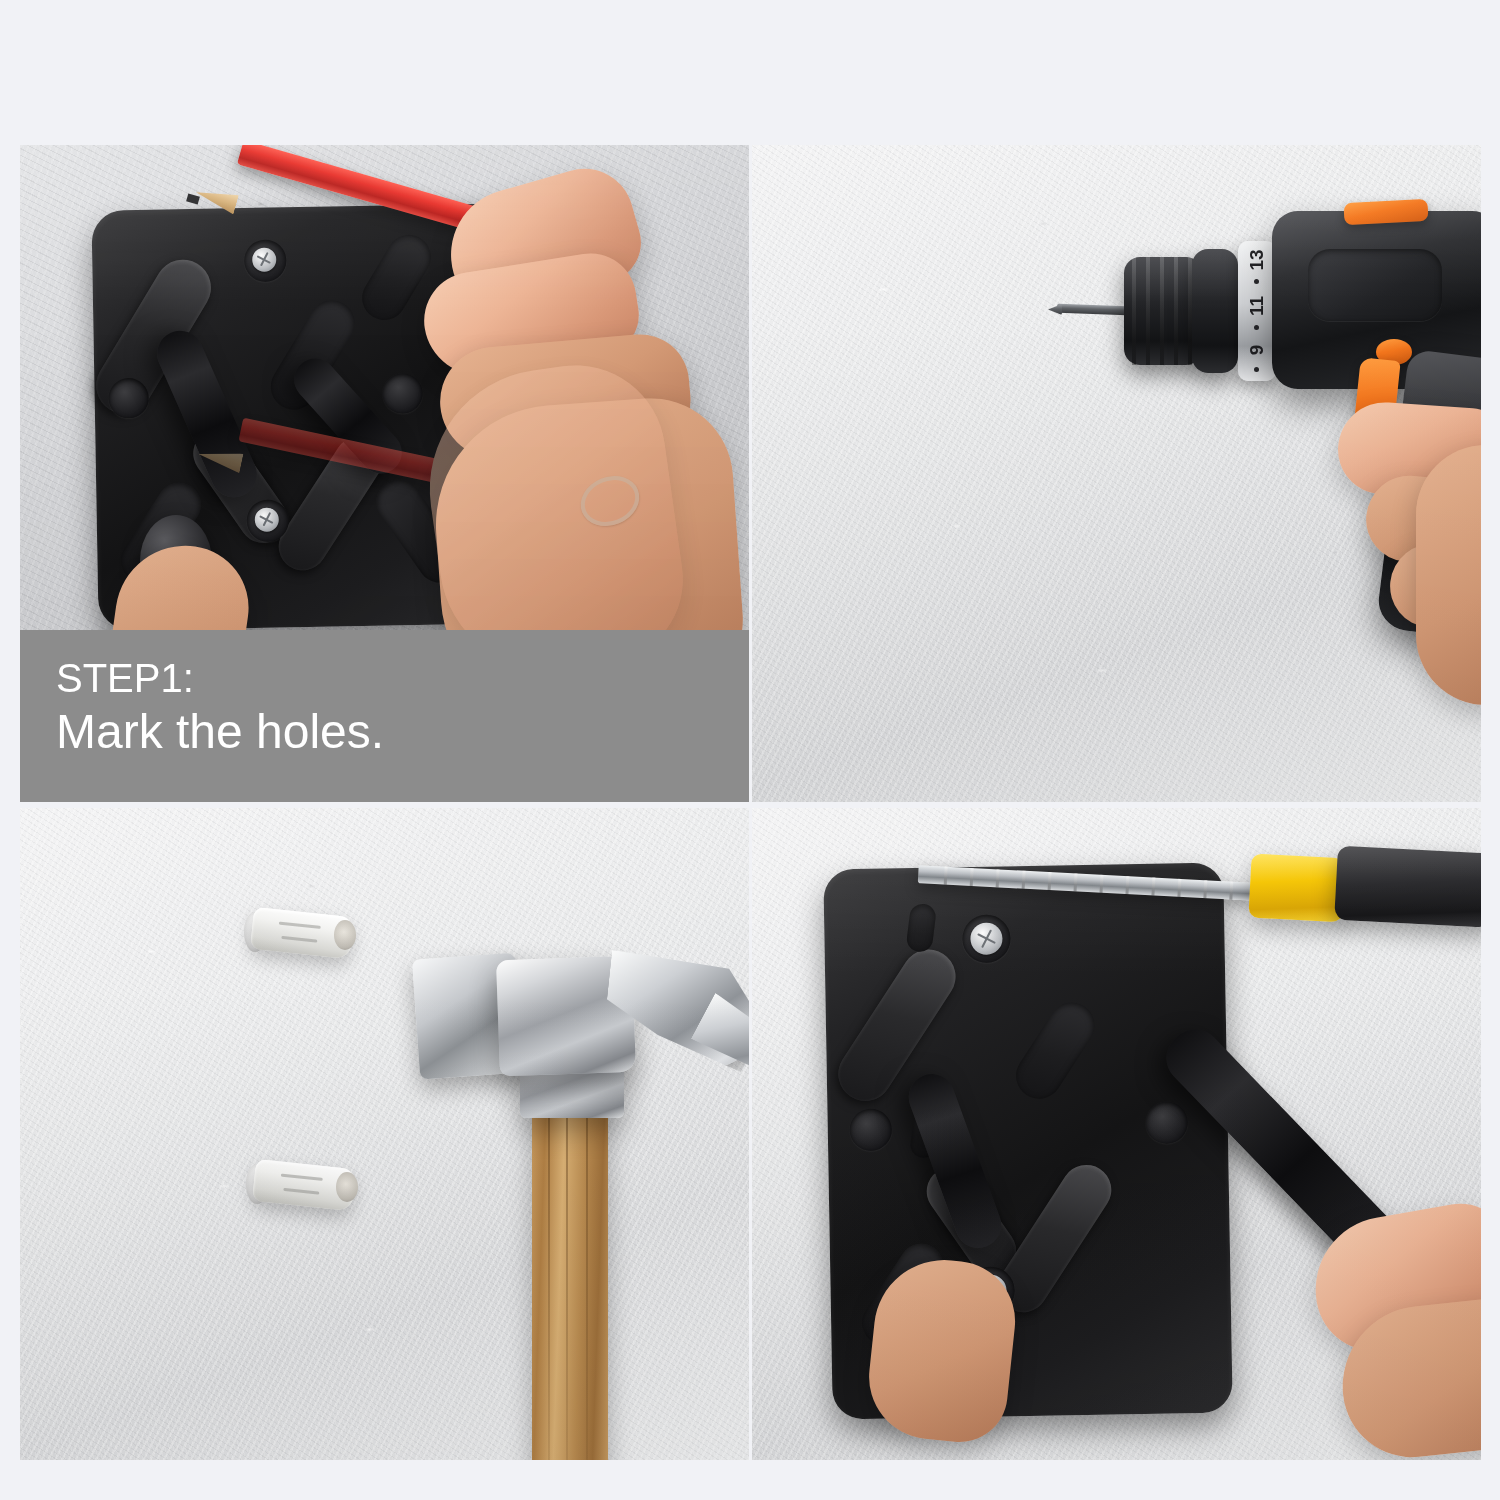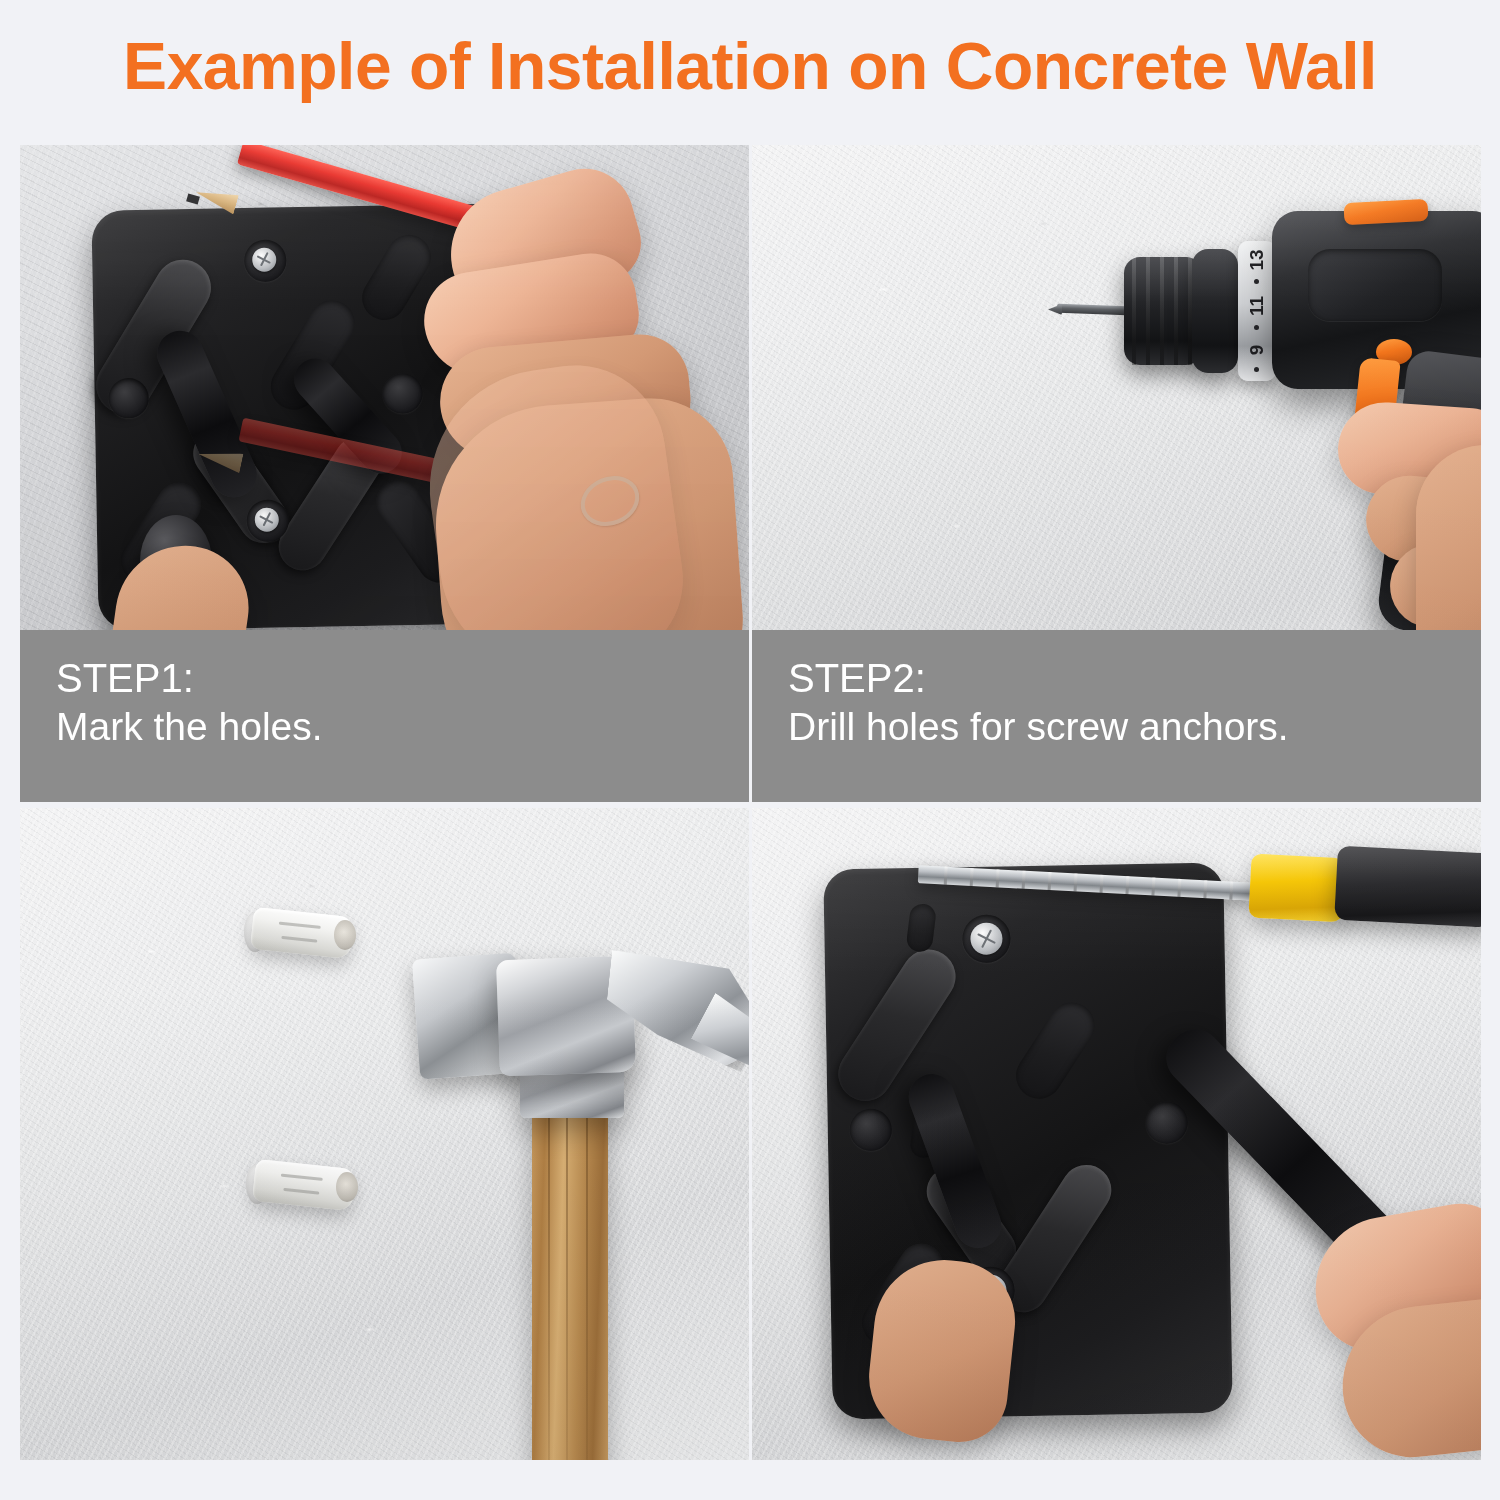--- a/index.html
+++ b/index.html
@@ -75,21 +75,21 @@
 
   
   .caption{
     position:absolute;left:0;right:0;bottom:0;
     background:#8c8c8c;
     color:#ffffff;
     padding:24px 36px 20px 36px;
     box-sizing:border-box;
   }
   .cap-step{font-size:40px;line-height:1.22;}
-  .cap-text{font-size:39px;line-height:1.22;}
+  .cap-text{font-size:48px;line-height:1.22;}
   .c1 .caption{height:172px;}
   .c2 .caption{height:172px;}
   .c3 .caption{height:180px;}
   .c4 .caption{height:180px;}
 
   
   .plate{
     position:absolute;
     background:linear-gradient(150deg,#3a3a3c 0%,#232325 22%,#141415 55%,#1d1d1f 80%,#2b2b2d 100%);
     border-radius:32px;
@@ -278,21 +278,20 @@
     position:absolute;inset:0;
     background:linear-gradient(180deg,rgba(255,255,255,.06) 0%,rgba(0,0,0,0) 26%,rgba(0,0,0,.05) 100%);
     pointer-events:none;
   }
 </style>
 </head>
 <body>
 
 <div class="page">
 
-  <div class="title">Example of Installation on Concrete Wall</div>
 
   <div class="grid">
 
     <div class="panel c1">
       <div class="photo">
         <div class="wall"></div>
 
         <div class="plate" style="left:75px;top:62px;width:420px;height:420px;transform:rotate(-1deg);">
 
           <div class="emb" style="left:32px;top:42px;width:56px;height:170px;transform:rotate(32deg);"></div>
@@ -381,24 +380,20 @@
         <div class="orange" style="left:604px;top:214px;width:40px;height:92px;border-radius:12px 6px 10px 14px;transform:rotate(6deg);"></div>
 
         <div class="skin" style="left:586px;top:260px;width:170px;height:92px;border-radius:62px 50px 46px 58px;transform:rotate(4deg);"></div>
         <div class="skin sh" style="left:614px;top:334px;width:160px;height:86px;border-radius:58px 48px 44px 56px;transform:rotate(5deg);"></div>
         <div class="skin sh" style="left:638px;top:402px;width:150px;height:84px;border-radius:56px 46px 42px 54px;transform:rotate(6deg);"></div>
         <div class="skin sh" style="left:664px;top:300px;width:140px;height:260px;border-radius:70px 40px 46px 70px;"></div>
 
         <div class="fade-edge"></div>
       </div>
 
-      <div class="caption">
-        <div class="cap-step">STEP2:</div>
-        <div class="cap-text">Drill holes for screw anchors.</div>
-      </div>
     </div>
 
     <div class="panel c3">
       <div class="photo">
         <div class="wall light"></div>
 
         <div class="anchor-cap" style="left:224px;top:104px;width:22px;height:40px;"></div>
         <div class="anchor" style="left:232px;top:104px;width:100px;height:42px;transform:rotate(6deg);">
           <div class="anchor-rib" style="left:26px;top:12px;width:42px;"></div>
           <div class="anchor-rib" style="left:30px;top:26px;width:36px;"></div>

